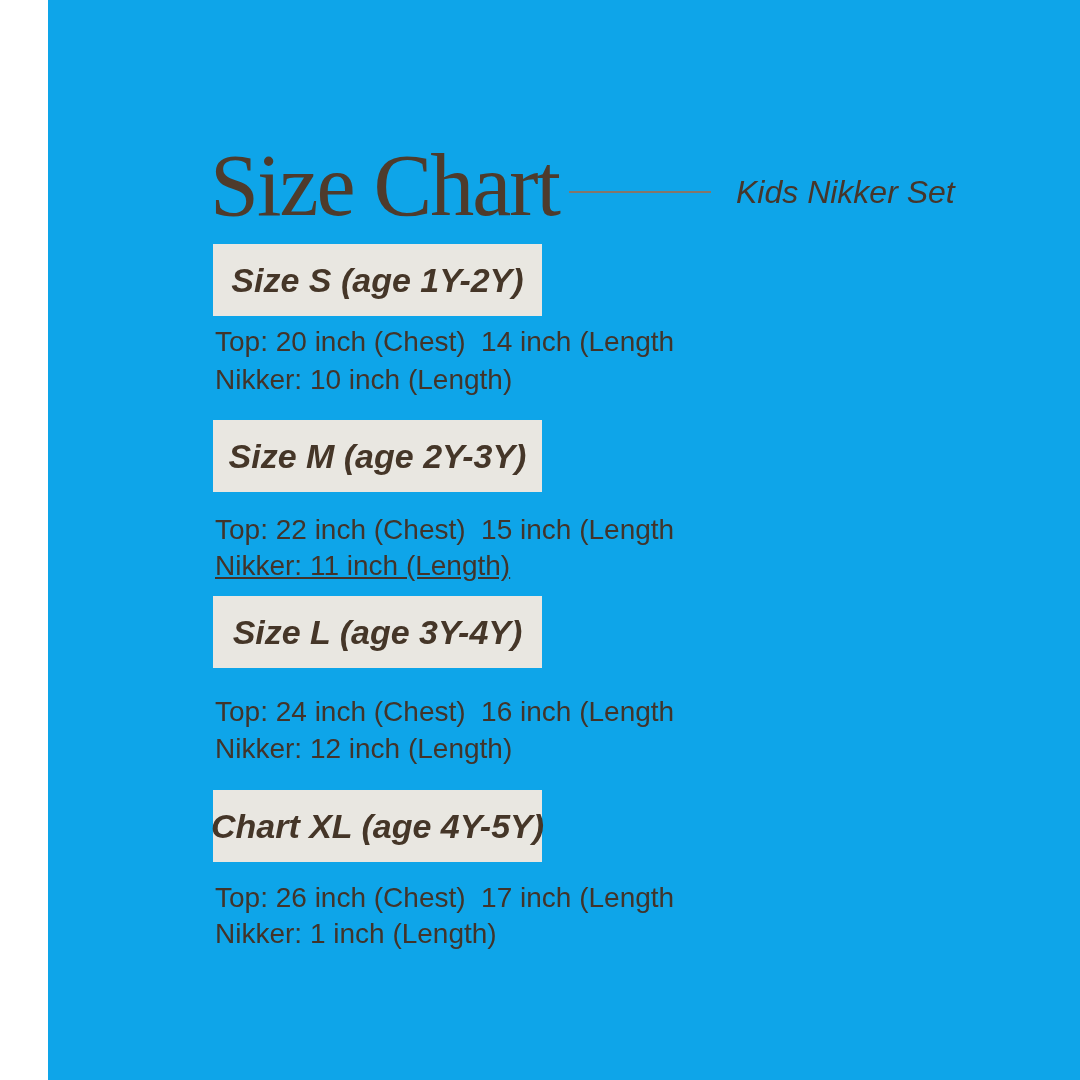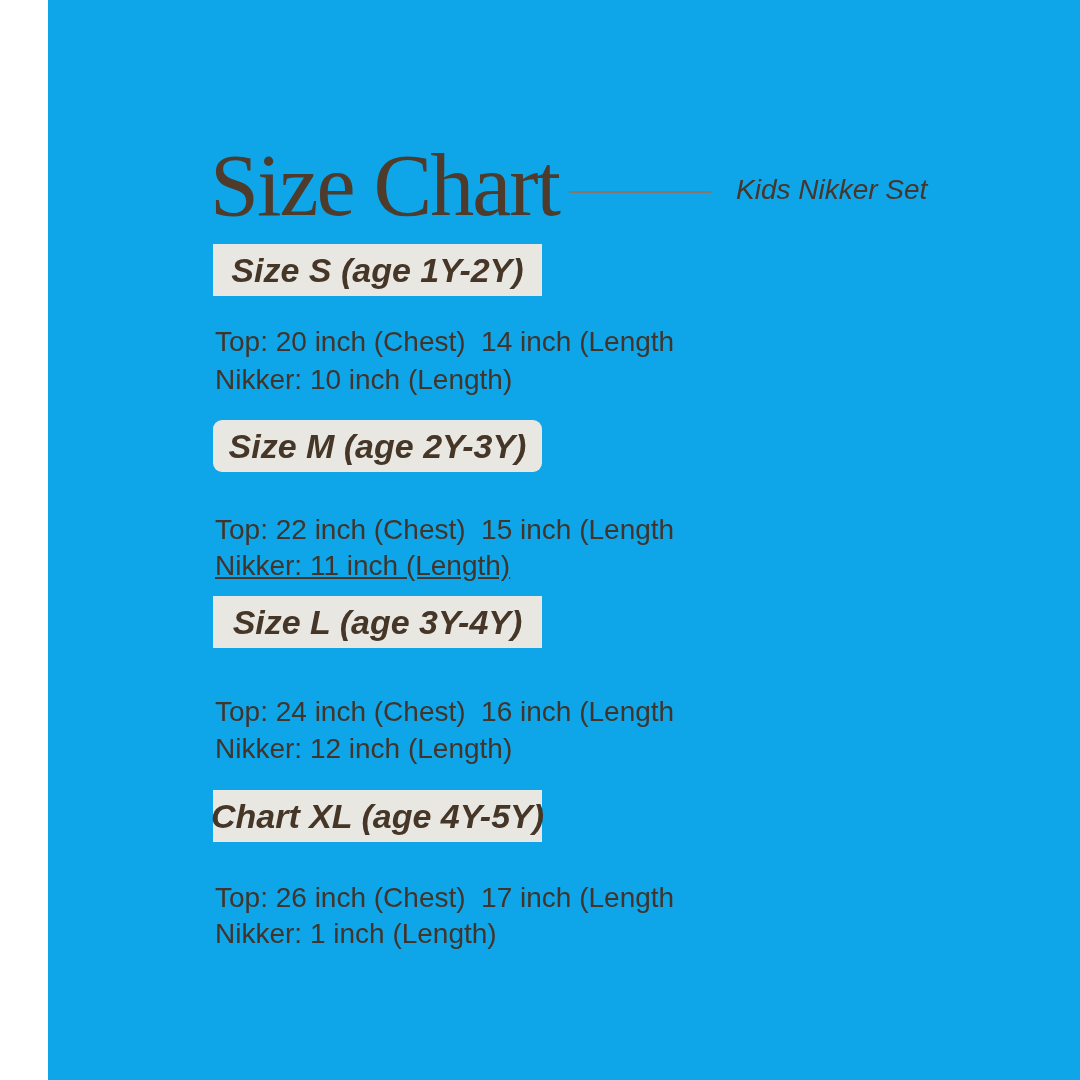--- a/index.html
+++ b/index.html
@@ -35,33 +35,33 @@
     left: 521px;
     top: 191px;
     width: 142px;
     height: 2px;
     background: #84766a;
   }
   .product-name {
     position: absolute;
     left: 688px;
     top: 173px;
-    font-size: 28px;
+    font-size: 32px;
     font-style: italic;
     line-height: 1.2;
     color: #46362b;
     white-space: pre;
   }
 
   
   .badge {
     position: absolute;
     left: 165px;
     width: 329px;
-    height: 52px;
+    height: 72px;
     background: #e9e7e1;
     display: flex;
     align-items: center;
     justify-content: center;
     font-size: 34px;
     font-weight: bold;
     font-style: italic;
     color: #453628;
     white-space: pre;
   }
@@ -72,21 +72,21 @@
     font-size: 28px;
     line-height: 38px;
     color: #42342a;
     white-space: pre;
   }
 
   .badge-1 { top: 244px; }
   .top-1   { top: 323px; }
   .nik-1   { top: 361px; }
 
-  .badge-2 { top: 420px; border-radius: 9px; }
+  .badge-2 { top: 420px; }
   .top-2   { top: 511px; }
   .nik-2   { top: 547px; text-decoration: underline; }
 
   .badge-3 { top: 596px; }
   .top-3   { top: 693px; }
   .nik-3   { top: 730px; }
 
   .badge-4 { top: 790px; }
   .top-4   { top: 879px; text-align: right; }
   .nik-4   { top: 915px; }

